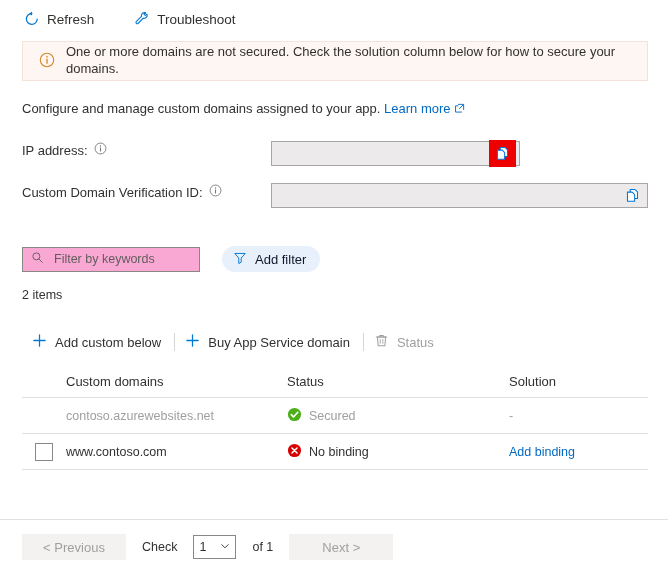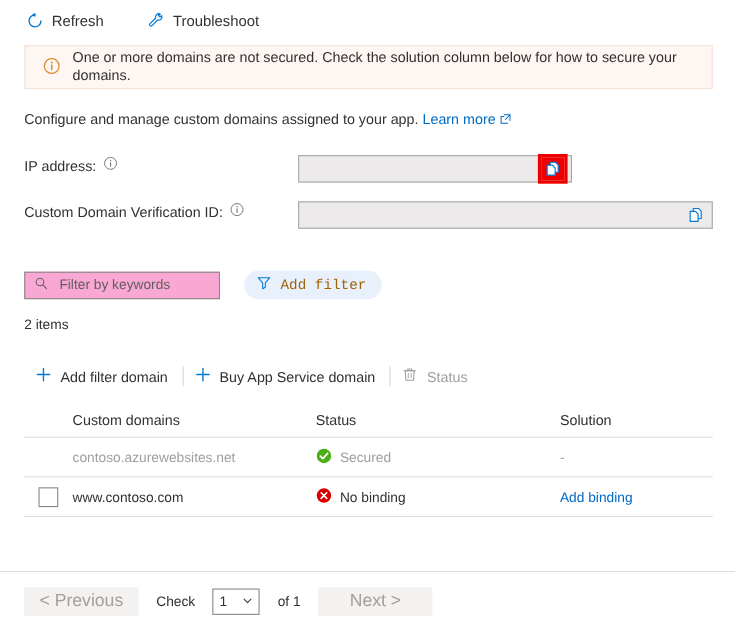--- a/index.html
+++ b/index.html
@@ -164,23 +164,23 @@
 
   .add-filter {
     display: flex;
     align-items: center;
     gap: 8px;
     background: #e8f1fb;
     border: none;
     border-radius: 13px;
     height: 26px;
     padding: 0 14px 0 11px;
-    font-family: Liberation Mono, monospace;
-    font-size: 13px;
-    color: #a16207;
+    font-family: Liberation Sans, sans-serif;
+    font-size: 13px;
+    color: #0f172a;
     cursor: pointer;
   }
 
   
   .items-count {
     position: absolute;
     top: 288px;
     left: 22px;
     font-size: 12.5px;
     color: #323130;
@@ -279,21 +279,21 @@
     display: flex;
     align-items: center;
     gap: 16px;
   }
   .pg-btn {
     background: #f3f2f1;
     border: none;
     height: 26px;
     min-width: 104px;
     font-family: inherit;
-    font-size: 16px;
+    font-size: 13px;
     color: #a19f9d;
     cursor: default;
   }
   .pg-label { font-size: 12.5px; color: #323130; }
   .pg-select {
     display: flex;
     align-items: center;
     justify-content: space-between;
     width: 43px;
     height: 24px;
@@ -416,21 +416,21 @@
 
 <div class="items-count">2 items</div>
 
 <div class="cmdbar">
   <button class="cmd-btn">
     <span>
       <svg width="15" height="15" viewBox="0 0 16 16">
         <path d="M8 2v12M2 8h12" stroke="#0078d4" stroke-width="1.35" stroke-linecap="round"></path>
       </svg>
     </span>
-    <span>Add filter domain</span>
+    <span>Add custom below</span>
   </button>
 
   <div class="cmd-sep"></div>
 
   <button class="cmd-btn">
     <span>
       <svg width="15" height="15" viewBox="0 0 16 16">
         <path d="M8 2v12M2 8h12" stroke="#0078d4" stroke-width="1.35" stroke-linecap="round"></path>
       </svg>
     </span>

